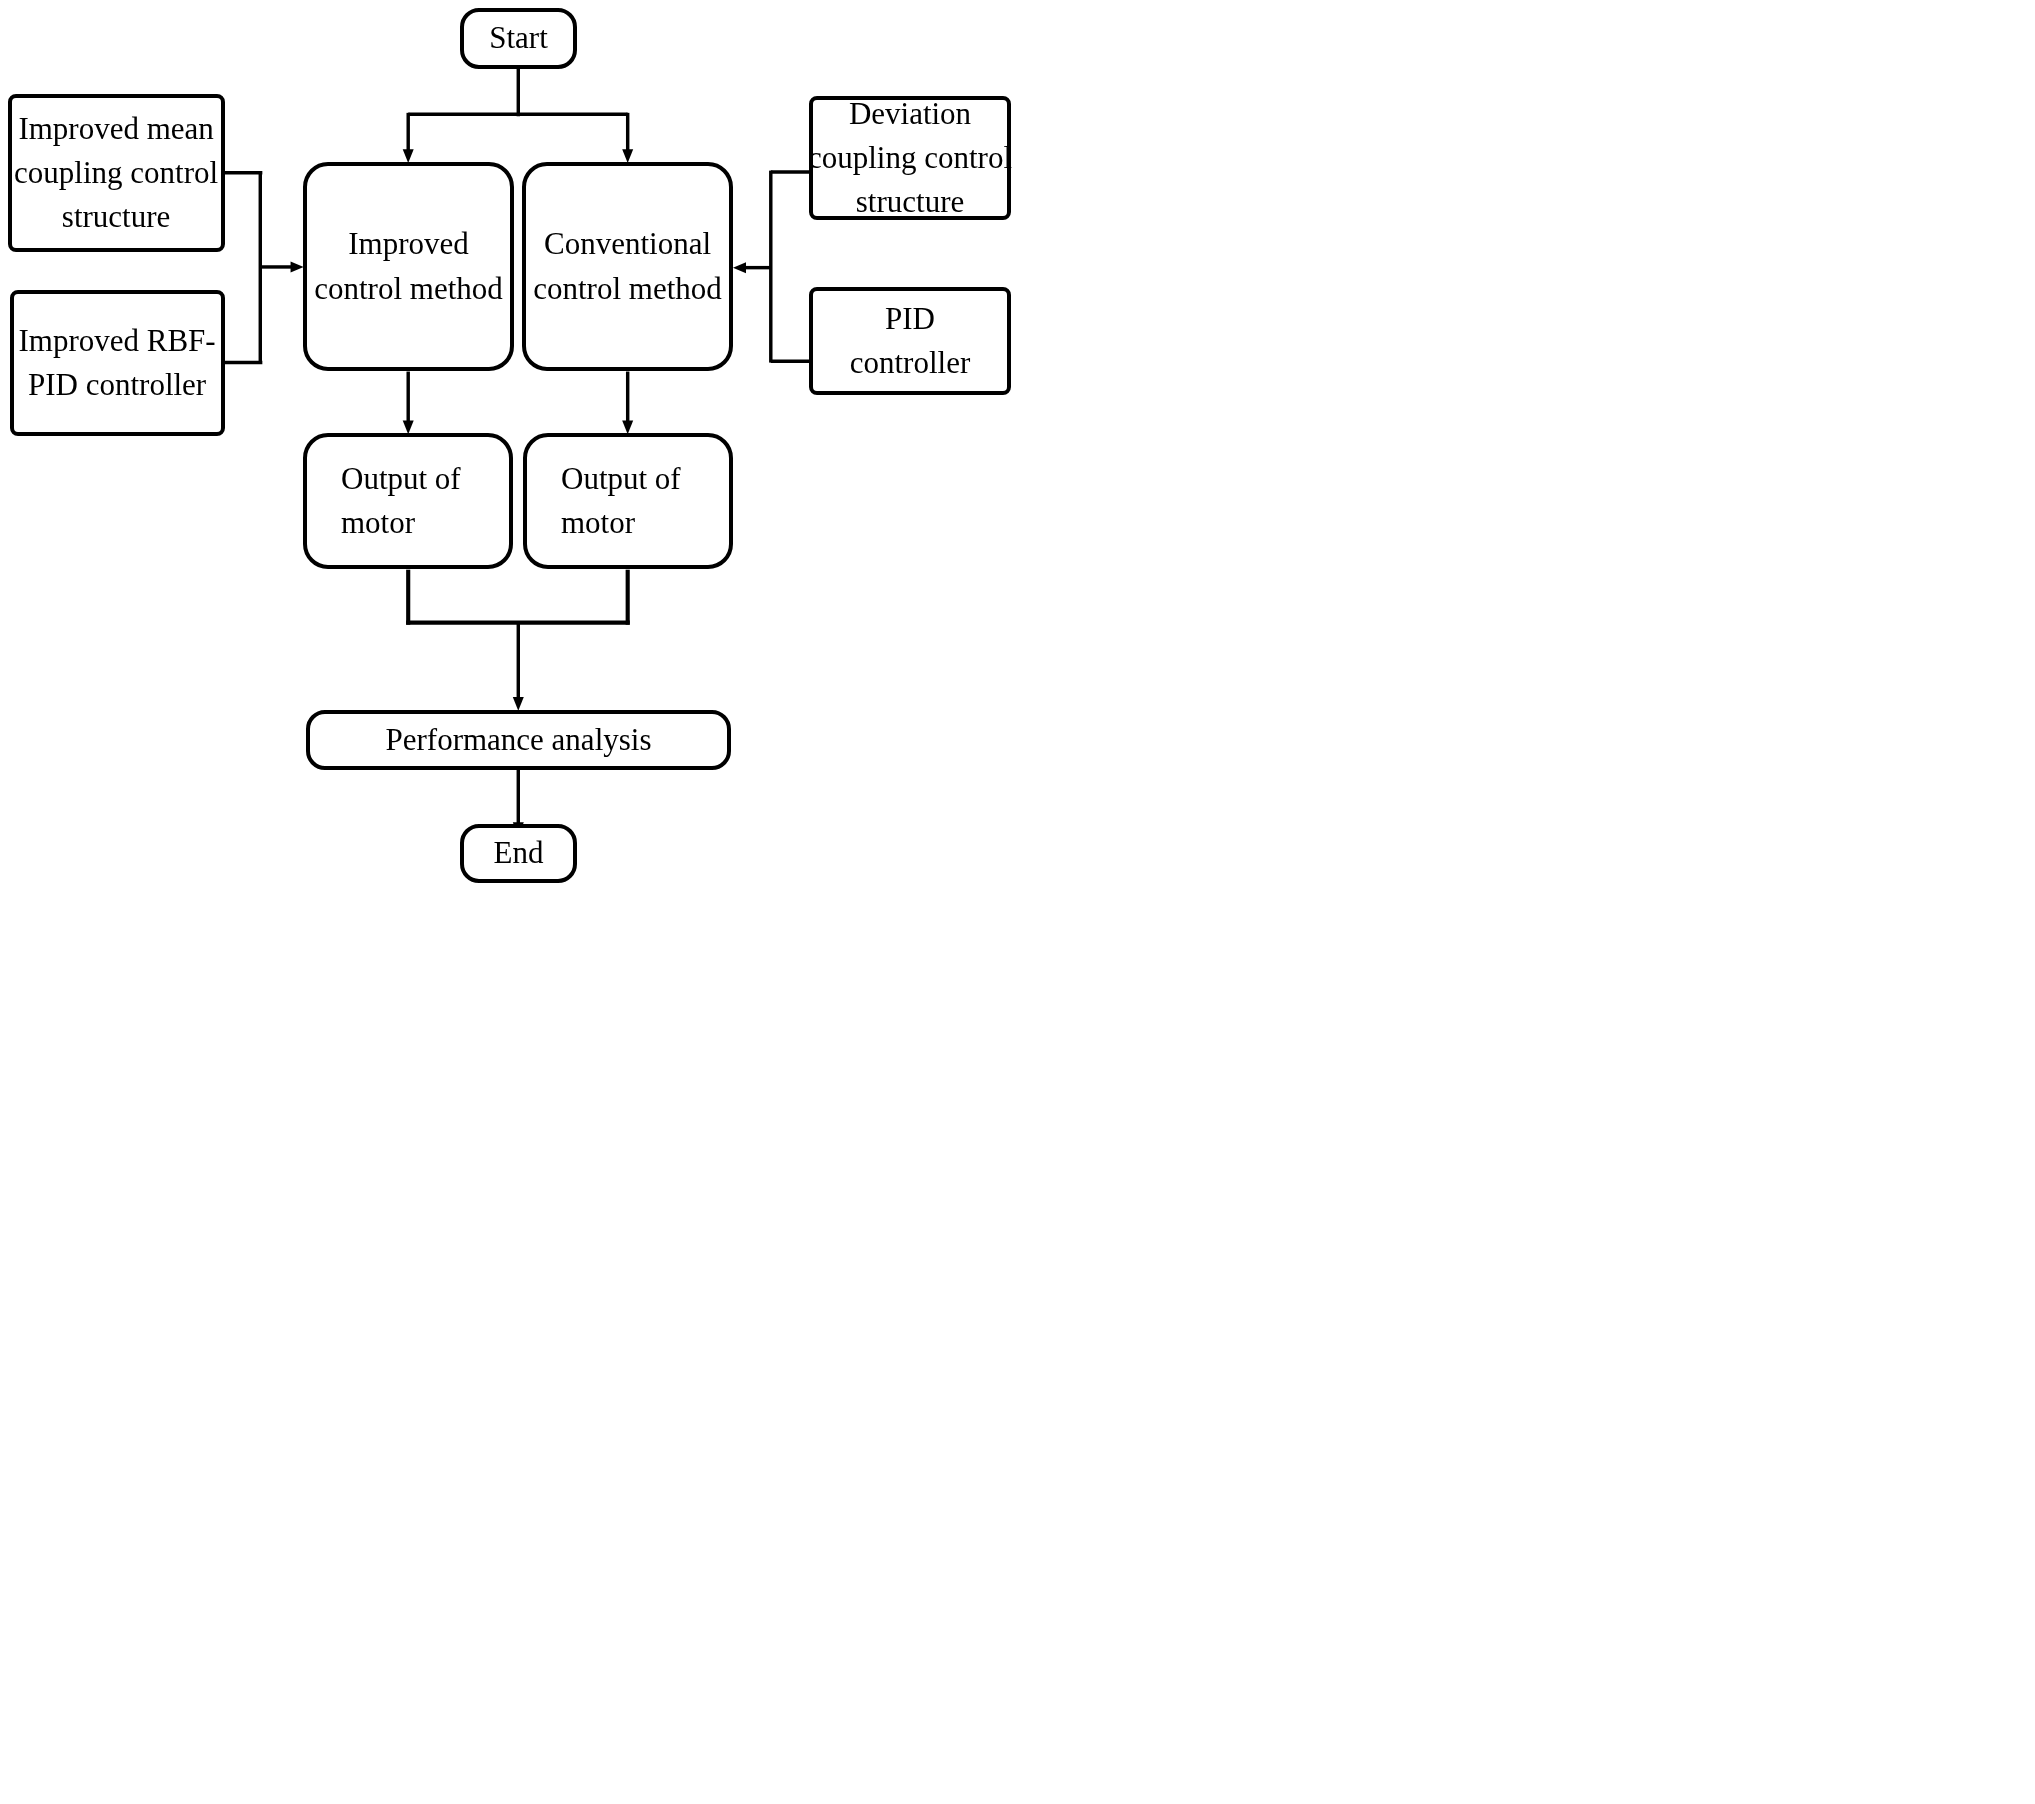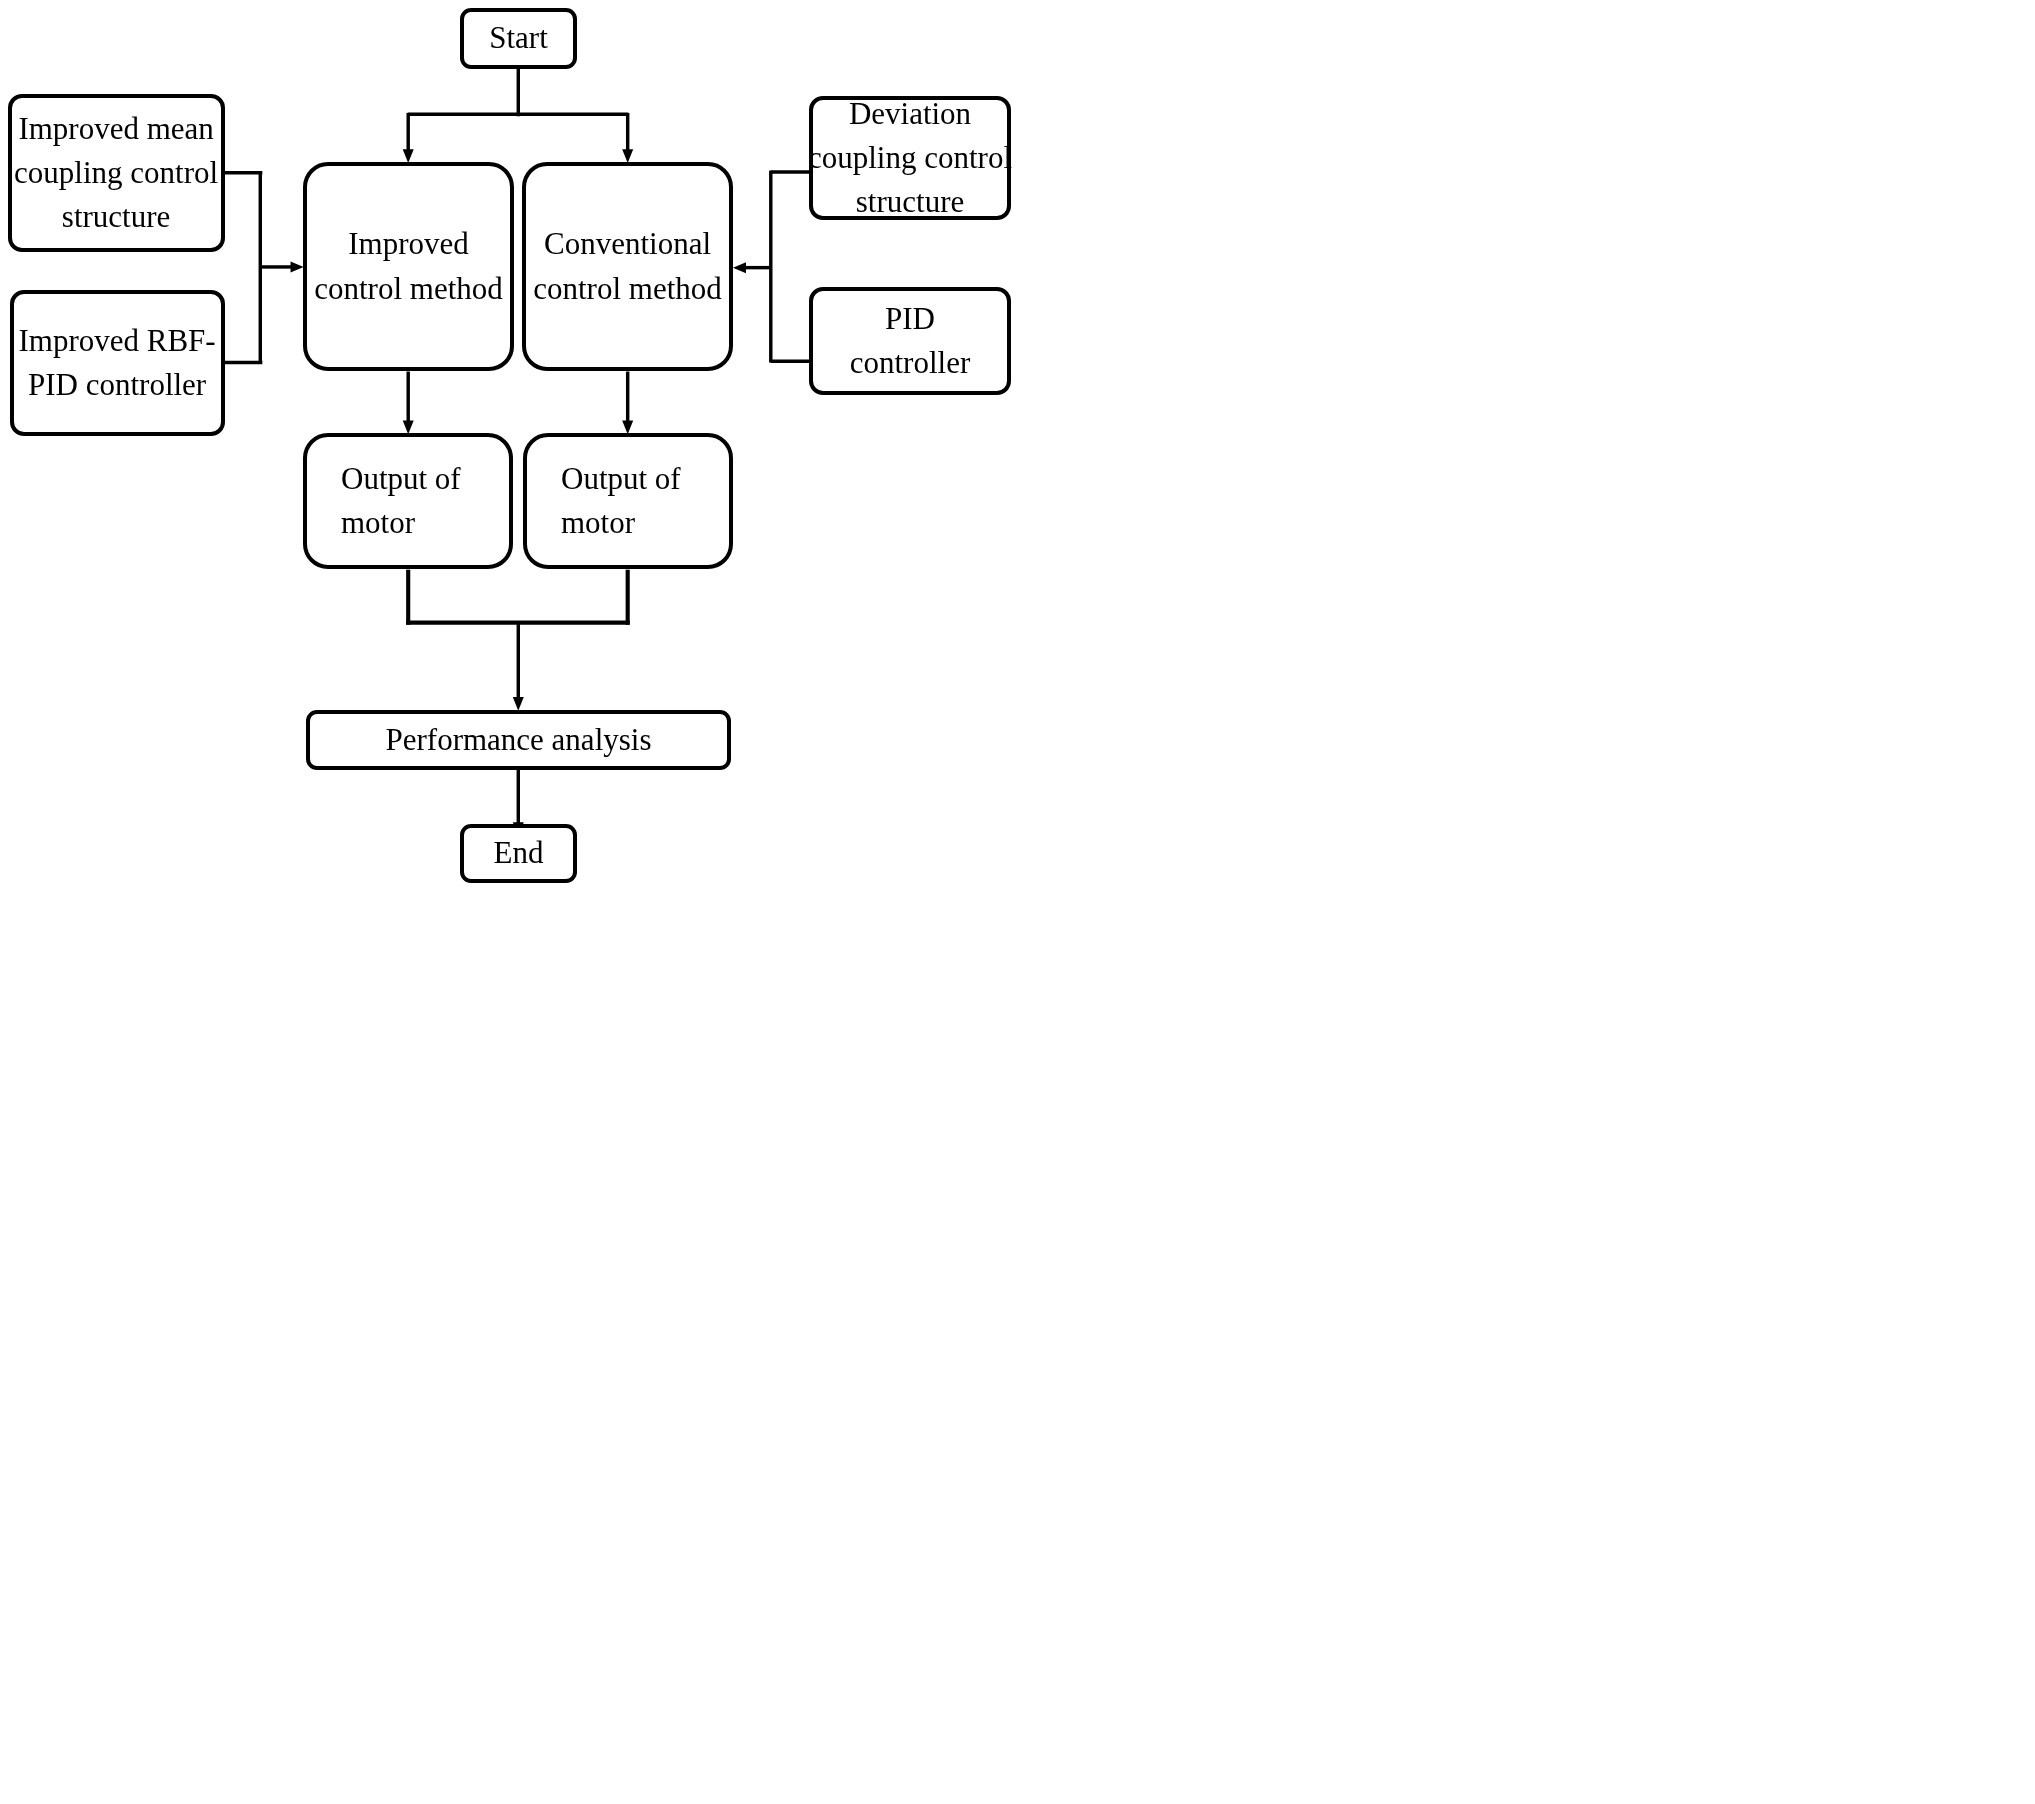--- a/index.html
+++ b/index.html
@@ -33,23 +33,23 @@
     align-items: center;
     justify-content: center;
     text-align: center;
   }
   .node .label {
     white-space: pre;
     font-size: 31px;
     line-height: 1.42;
     display: block;
   }
-  .node.small { border-radius: 11px; }
+  .node.small { border-radius: 19px; }
   .node.mid   { border-radius: 25px; }
-  .node.big   { border-radius: 14px; }
+  .node.big   { border-radius: 8px; }
   .node.leftalign {
     justify-content: flex-start;
     text-align: left;
     padding-left: 34px;
   }
   .wires line      { stroke: #000000; stroke-width: 5; }
   .wires line.thick{ stroke-width: 6; }
   .wires polygon   { fill: #000000; stroke: none; }
 </style>
 </head>

